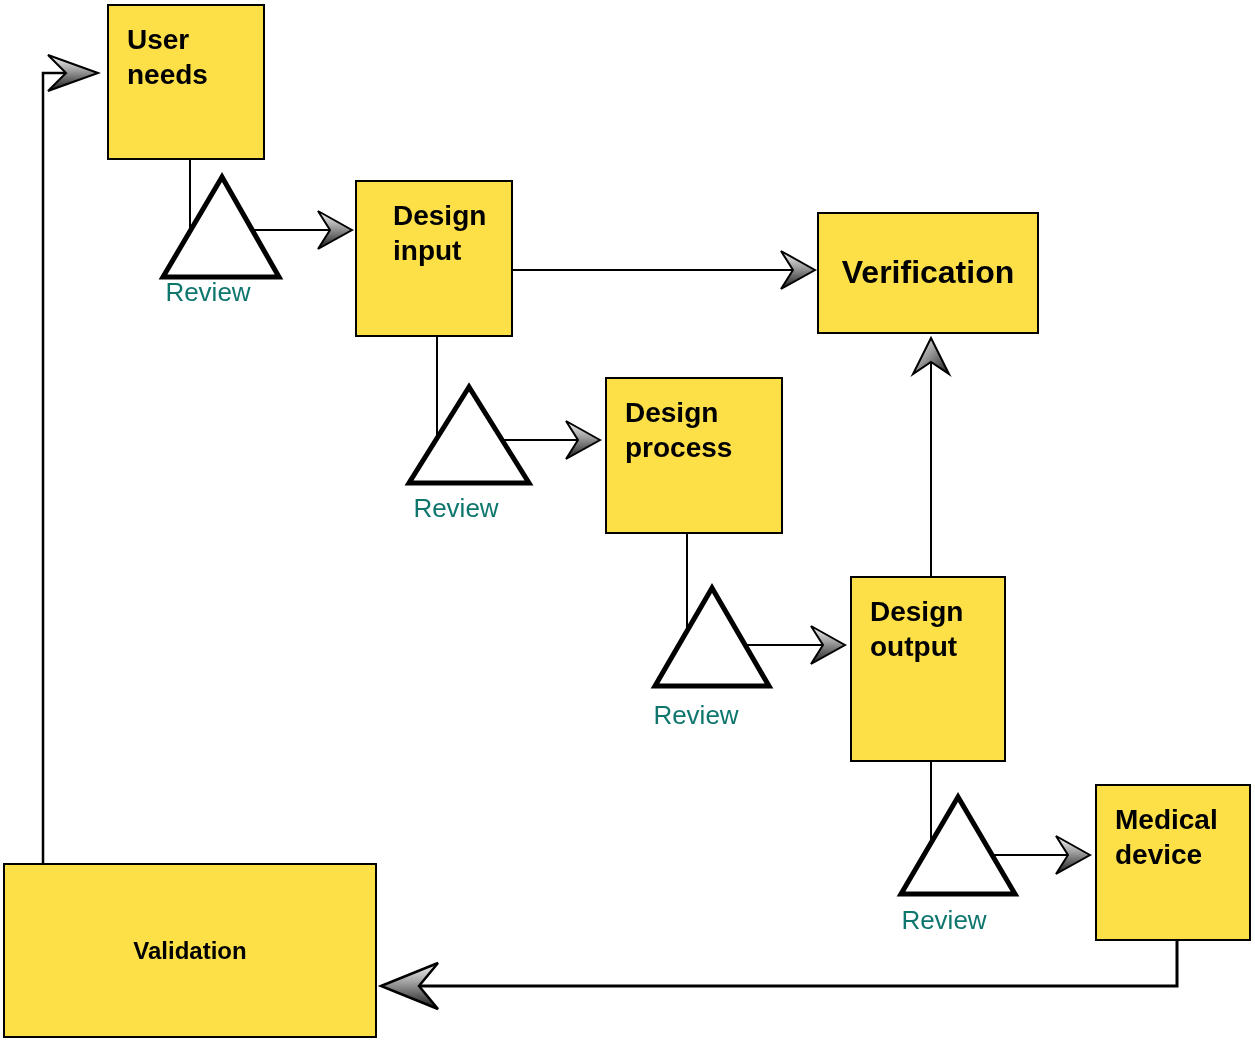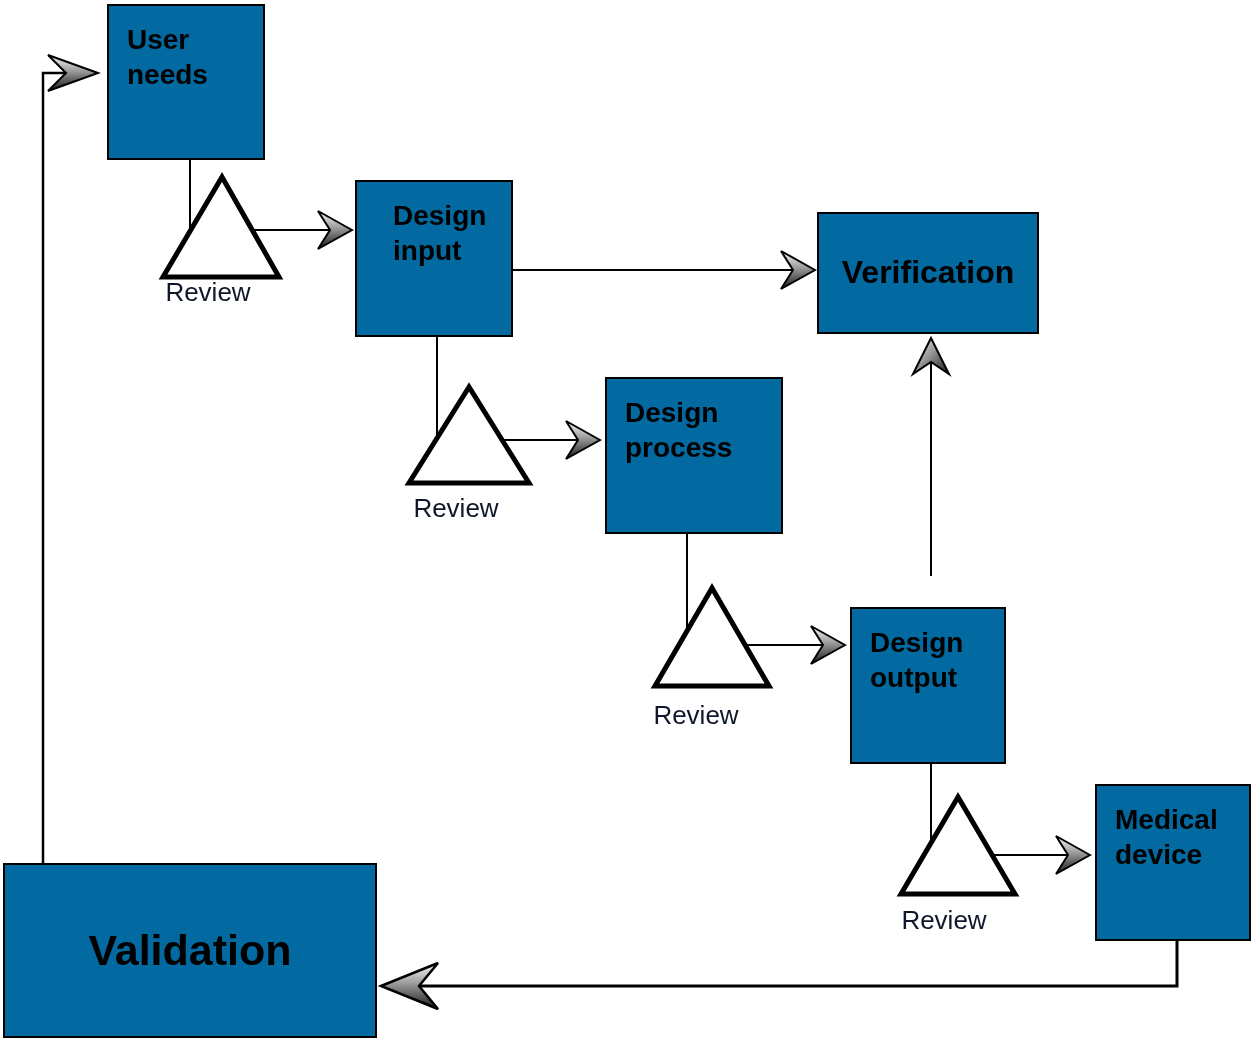--- a/index.html
+++ b/index.html
@@ -12,45 +12,45 @@
     overflow: hidden;
   }
   #wires {
     position: absolute;
     left: 0; top: 0;
     width: 1255px; height: 1041px;
   }
   .box {
     position: absolute;
     box-sizing: border-box;
-    background: #0369a1;
+    background: #fde047;
     border: 2.5px solid #000000;
     color: #000000;
     font-weight: bold;
     font-size: 28px;
     line-height: 1.24;
     padding: 17px 18px;
     letter-spacing: 0px;
   }
   .box.centered {
     display: flex;
     align-items: center;
     justify-content: center;
     text-align: center;
     padding: 0;
   }
   #box-verification { font-size: 32px; }
-  #box-validation   { font-size: 43px; }
+  #box-validation   { font-size: 24px; }
   .review-label {
     position: absolute;
     width: 140px;
     text-align: center;
     font-size: 26px;
     font-weight: 400;
-    color: #0f172a;
+    color: #0f766e;
     line-height: 1.1;
   }
 </style>
 </head>
 <body>
 
 <div id="canvas">
 
   <svg id="wires" viewBox="0 0 1255 1041" xmlns="http://www.w3.org/2000/svg">
     <defs>
@@ -99,21 +99,21 @@
   </div>
 
   <div class="box" id="box-design-input" style="left:355px; top:180px; width:158px; height:157px;padding-left:36px;">
     <span>Design input</span>
   </div>
 
   <div class="box" id="box-design-process" style="left:605px; top:377px; width:178px; height:157px;">
     <span>Design process</span>
   </div>
 
-  <div class="box" id="box-design-output" style="left:850px; top:607px; width:156px; height:157px;">
+  <div class="box" id="box-design-output" style="left:850px; top:576px; width:156px; height:186px;">
     <span>Design output</span>
   </div>
 
   <div class="box centered" id="box-verification" style="left:817px; top:212px; width:222px; height:122px;">
     <span>Verification</span>
   </div>
 
   <div class="box" id="box-medical-device" style="left:1095px; top:784px; width:156px; height:157px;">
     <span>Medical device</span>
   </div>

